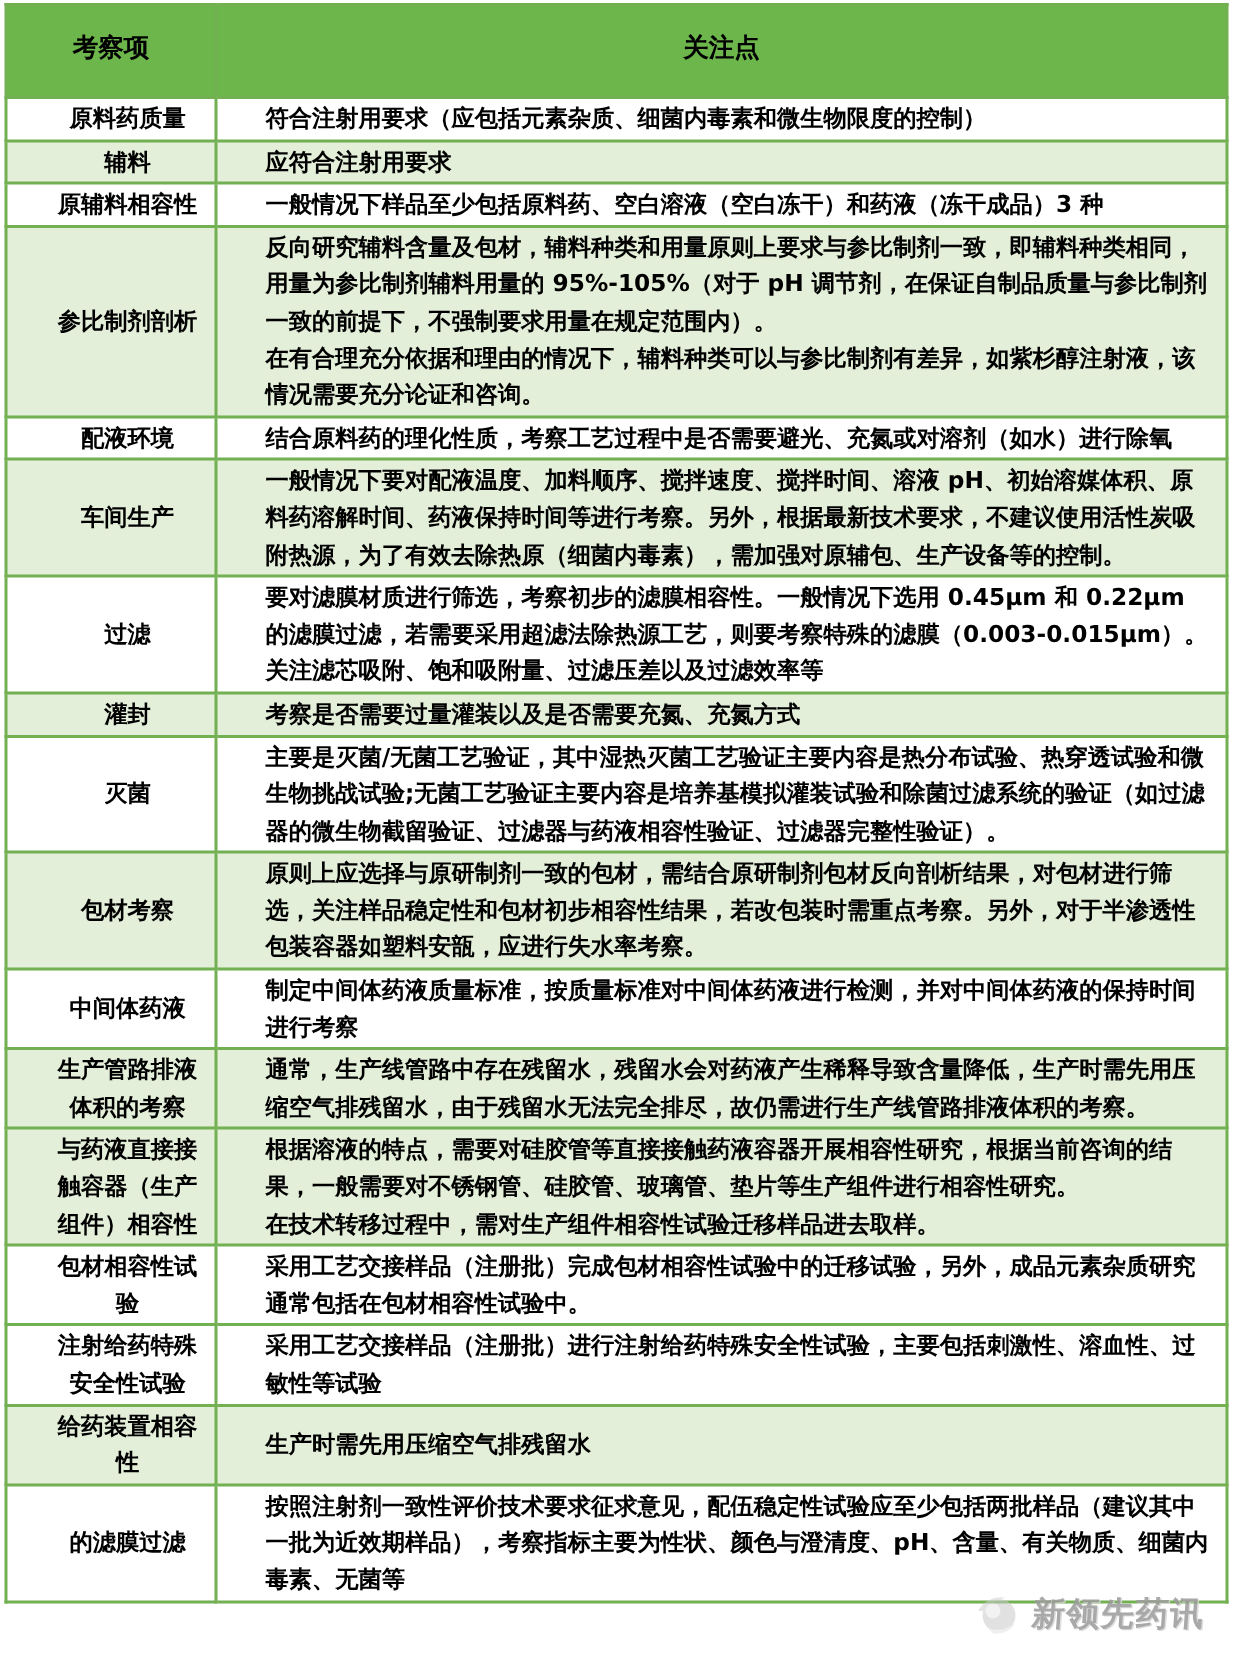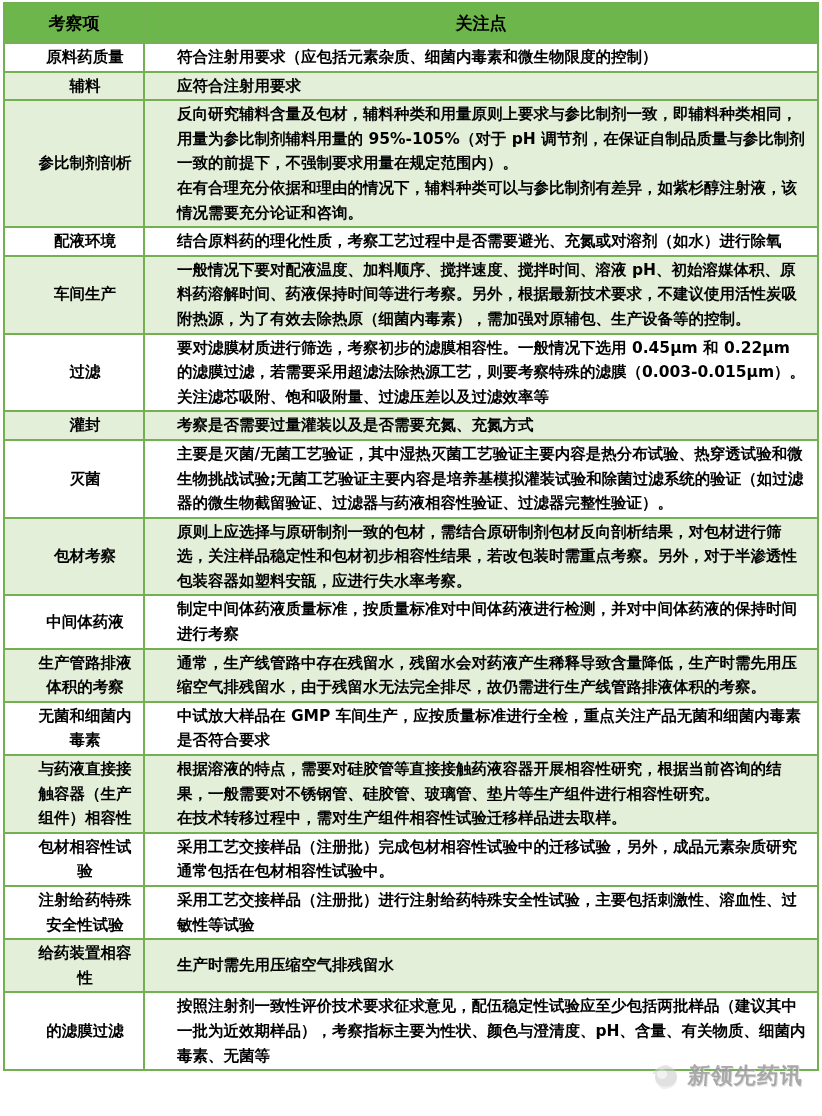--- a/index.html
+++ b/index.html
@@ -27,22 +27,23 @@
   table.insp th, table.insp td {
     border: 2px solid #73b052;
     color: #000;
     font-weight: bold;
     padding-left: 32px;
   }
   table.insp th {
     background: #6cb64b;
     font-size: 17px;
     line-height: 26px;
-    padding: 6px 2px;
+    padding: 17px 2px;
     text-align: center;
+    font-family: Liberation Mono, monospace;
   }
   table.insp td {
     font-size: 15.5px;
     line-height: 24.6px;
     vertical-align: middle;
   }
   td.item-cell {
     text-align: center;
     padding: 1px 10px;
   }
@@ -97,20 +98,24 @@
     </thead>
     <tbody>
         <tr class="plain">
     <td class="item-cell">原料药质量</td>
     <td class="points-cell">符合注射用要求（应包括元素杂质、细菌内毒素和微生物限度的控制）</td>
   </tr>
         <tr class="alt">
     <td class="item-cell">辅料</td>
     <td class="points-cell">应符合注射用要求</td>
   </tr>
+        <tr class="plain">
+    <td class="item-cell">原辅料相容性</td>
+    <td class="points-cell">一般情况下样品至少包括原料药、空白溶液（空白冻干）和药液（冻干成品）3 种</td>
+  </tr>
         <tr class="alt">
     <td class="item-cell">参比制剂剖析</td>
     <td class="points-cell">反向研究辅料含量及包材，辅料种类和用量原则上要求与参比制剂一致，即辅料种类相同，用量为参比制剂辅料用量的 95%-105%（对于 pH 调节剂，在保证自制品质量与参比制剂一致的前提下，不强制要求用量在规定范围内）。
 在有合理充分依据和理由的情况下，辅料种类可以与参比制剂有差异，如紫杉醇注射液，该情况需要充分论证和咨询。</td>
   </tr>
         <tr class="plain">
     <td class="item-cell">配液环境</td>
     <td class="points-cell">结合原料药的理化性质，考察工艺过程中是否需要避光、充氮或对溶剂（如水）进行除氧</td>
   </tr>
         <tr class="alt">
@@ -134,24 +139,20 @@
     <td class="points-cell">原则上应选择与原研制剂一致的包材，需结合原研制剂包材反向剖析结果，对包材进行筛选，关注样品稳定性和包材初步相容性结果，若改包装时需重点考察。另外，对于半渗透性包装容器如塑料安瓿，应进行失水率考察。</td>
   </tr>
         <tr class="plain">
     <td class="item-cell">中间体药液</td>
     <td class="points-cell">制定中间体药液质量标准，按质量标准对中间体药液进行检测，并对中间体药液的保持时间进行考察</td>
   </tr>
         <tr class="alt">
     <td class="item-cell">生产管路排液体积的考察</td>
     <td class="points-cell">通常，生产线管路中存在残留水，残留水会对药液产生稀释导致含量降低，生产时需先用压缩空气排残留水，由于残留水无法完全排尽，故仍需进行生产线管路排液体积的考察。</td>
   </tr>
-        <tr class="plain">
-    <td class="item-cell">无菌和细菌内毒素</td>
-    <td class="points-cell">中试放大样品在 GMP 车间生产，应按质量标准进行全检，重点关注产品无菌和细菌内毒素是否符合要求</td>
-  </tr>
         <tr class="alt">
     <td class="item-cell">与药液直接接触容器（生产组件）相容性</td>
     <td class="points-cell">根据溶液的特点，需要对硅胶管等直接接触药液容器开展相容性研究，根据当前咨询的结果，一般需要对不锈钢管、硅胶管、玻璃管、垫片等生产组件进行相容性研究。
 在技术转移过程中，需对生产组件相容性试验迁移样品进去取样。</td>
   </tr>
         <tr class="plain">
     <td class="item-cell">包材相容性试验</td>
     <td class="points-cell">采用工艺交接样品（注册批）完成包材相容性试验中的迁移试验，另外，成品元素杂质研究通常包括在包材相容性试验中。</td>
   </tr>
         <tr class="plain">

